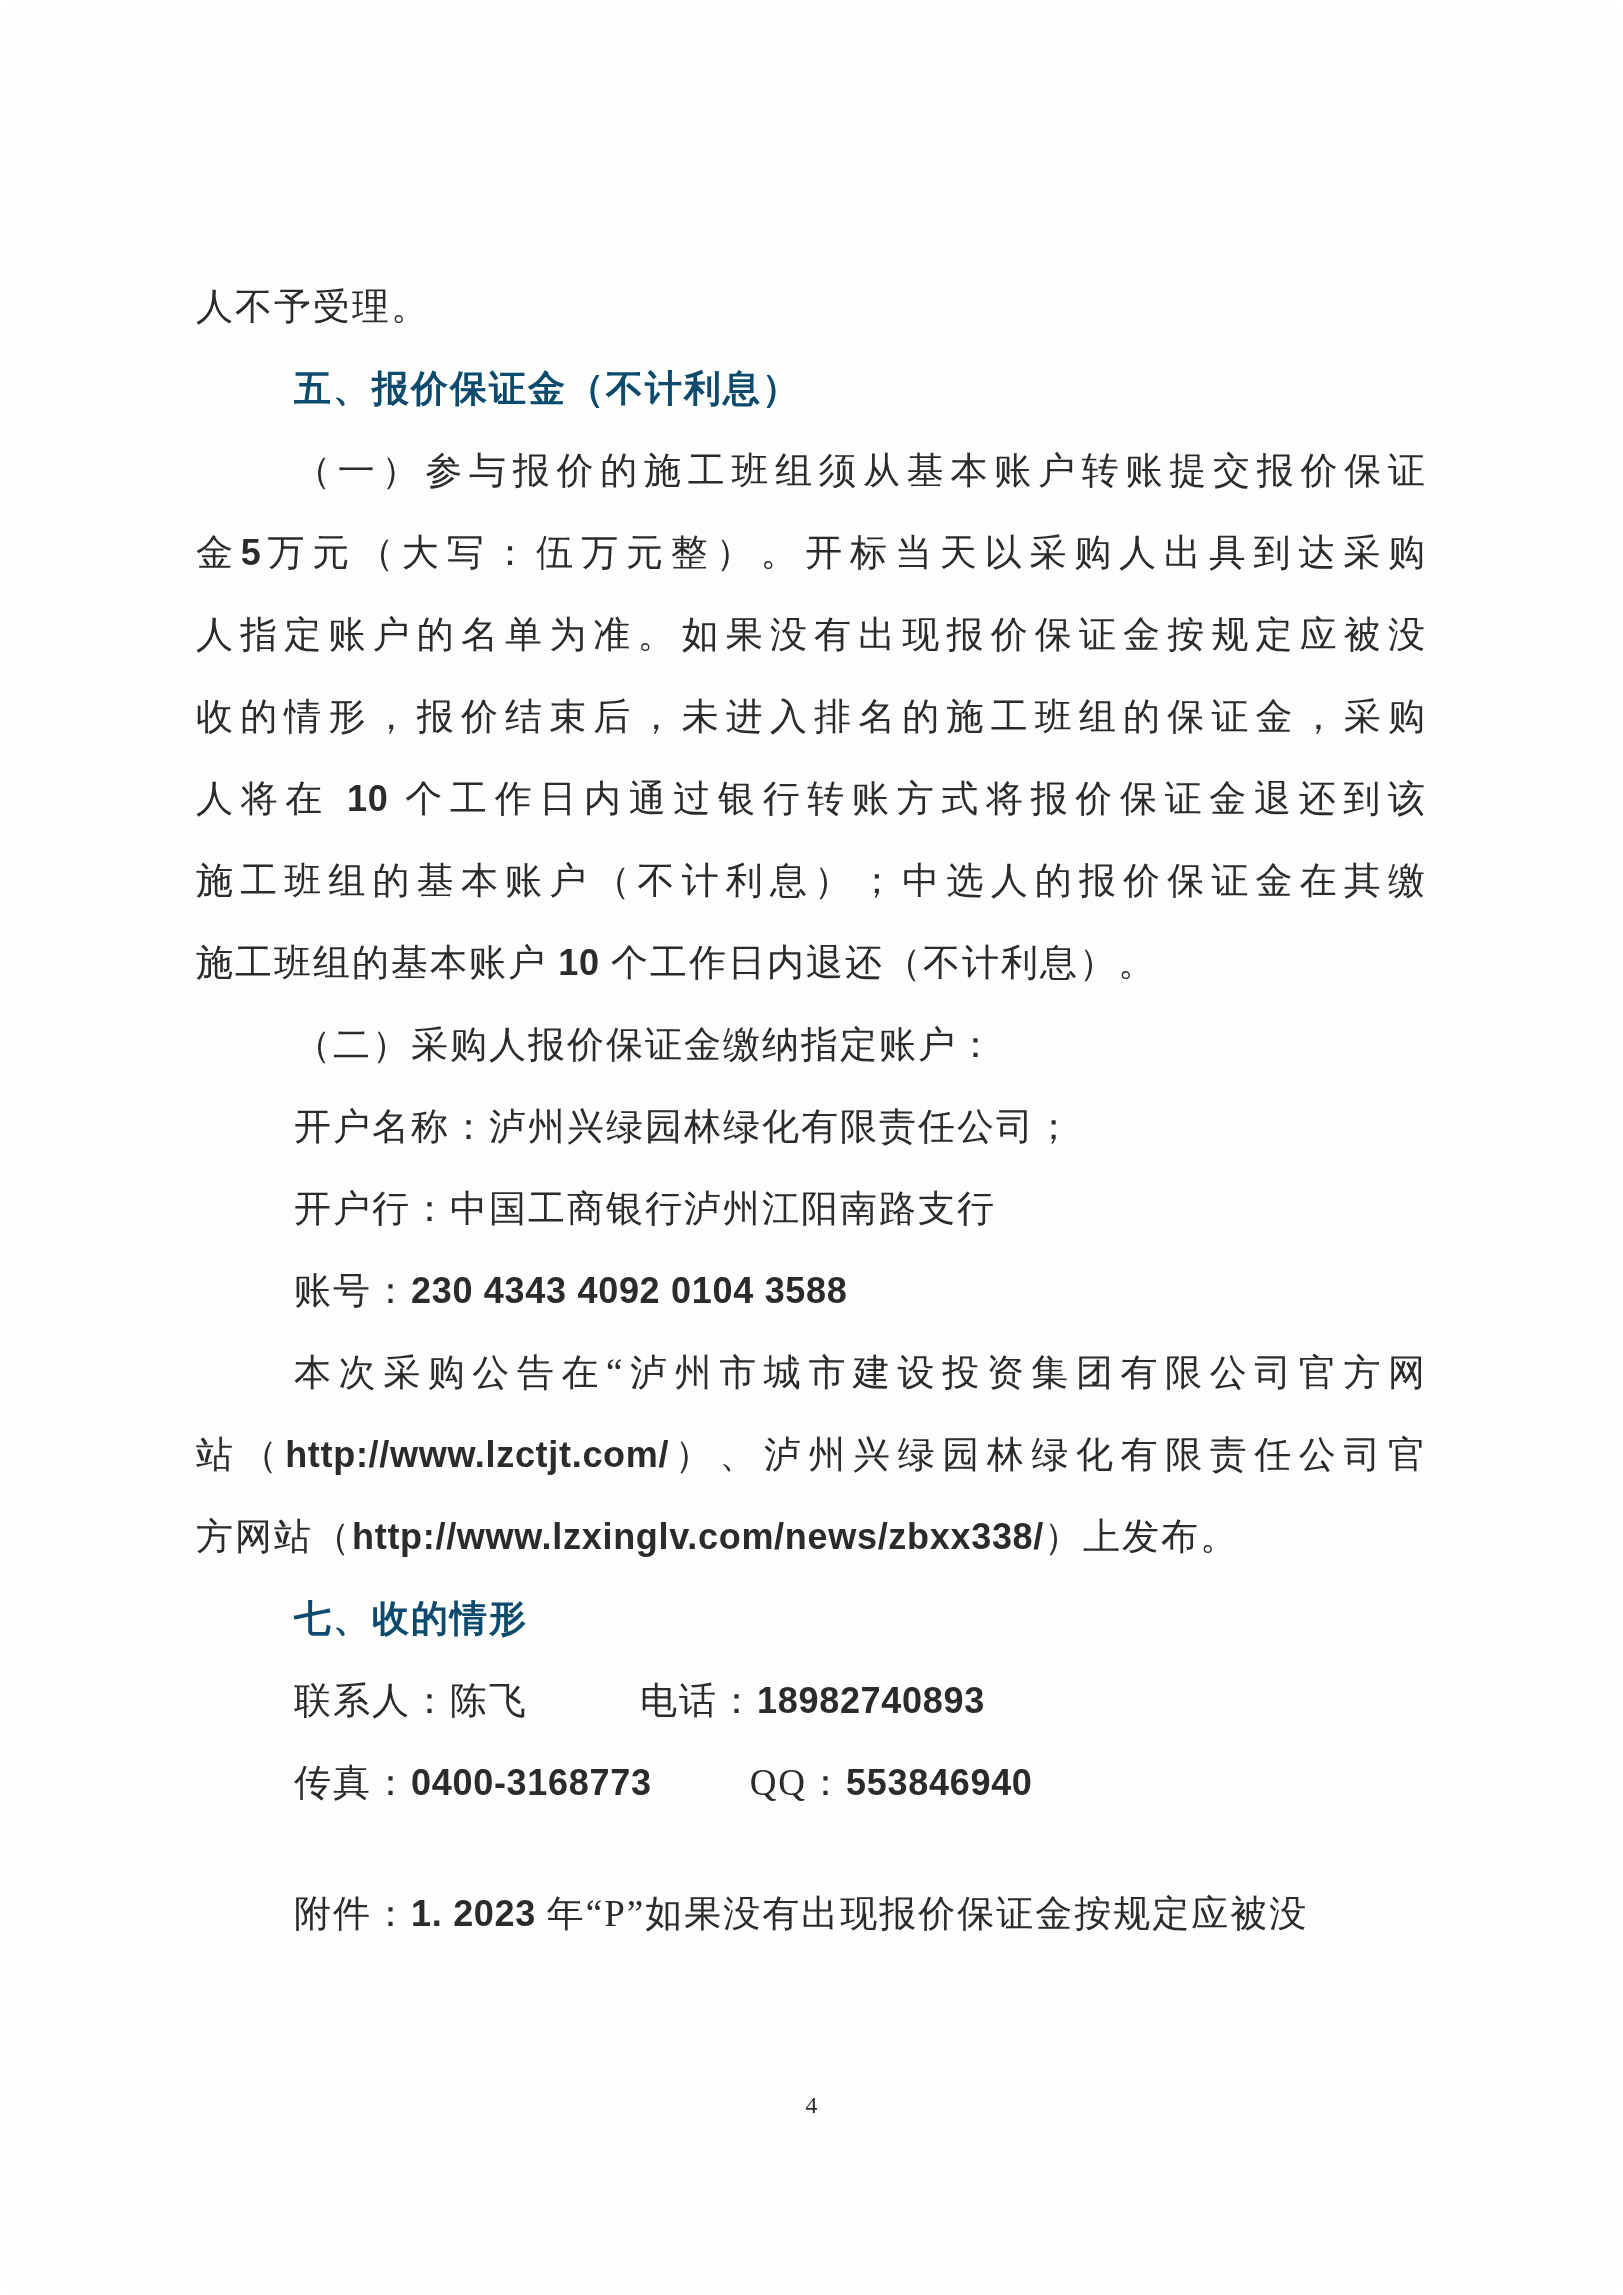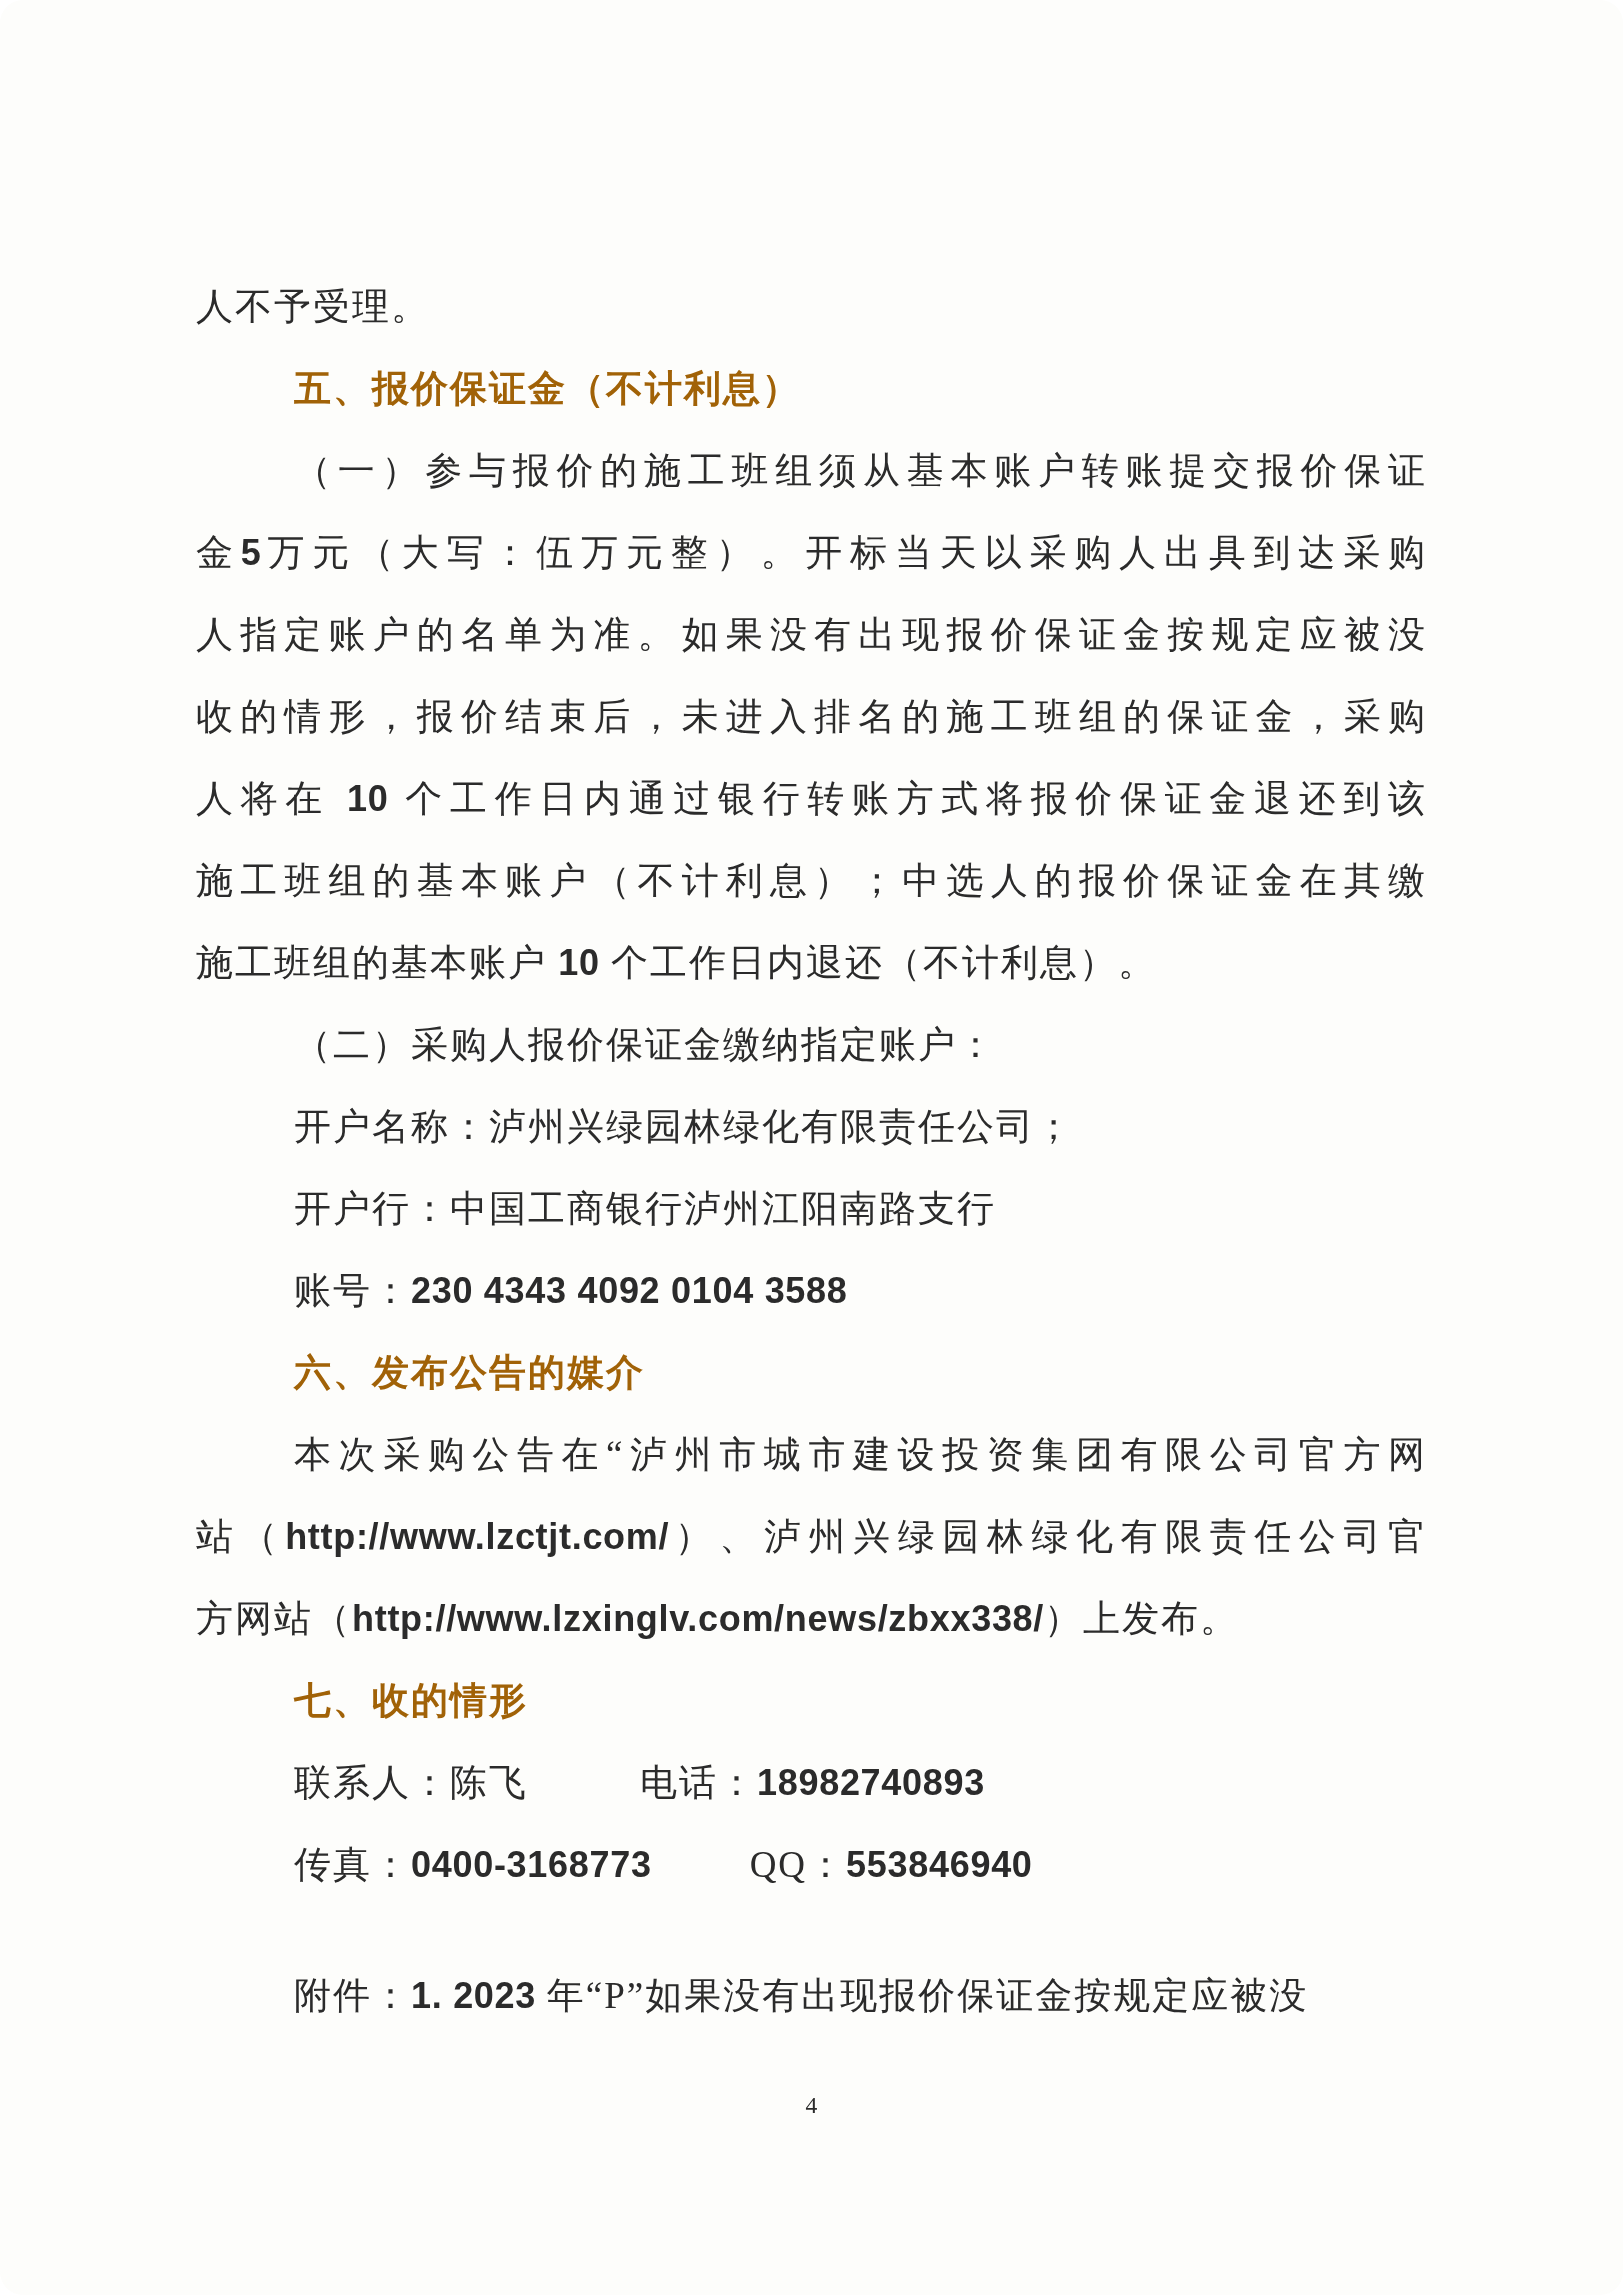--- a/index.html
+++ b/index.html
@@ -17,21 +17,21 @@
     top:266px;left:196px;width:1231px;
   }
   .line{
     height:82px;
     line-height:82px;
     font-size:37px;
     letter-spacing:2px;
     overflow:visible;
     white-space:normal;
   }
-  .heading{font-weight:700;color:#a16207;}
+  .heading{font-weight:700;color:#0c4a6e;}
   .ind{text-indent:98px;}
   .just{text-align:justify;text-align-last:justify;}
   .num{
     font-family:"Liberation Sans","DejaVu Sans",sans-serif;
     font-weight:700;
     font-size:36px;
     letter-spacing:0.7px;
   }
   .ulink{
     text-decoration-thickness:3.3px;
@@ -57,21 +57,20 @@
       <div class="line just"><span>金</span><span class="num">5</span><span>万元（大写：伍万元整）。开标当天以采购人出具到达采购</span></div>
       <div class="line just"><span>人指定账户的名单为准。如果没有出现报价保证金按规定应被没</span></div>
       <div class="line just"><span>收的情形，报价结束后，未进入排名的施工班组的保证金，采购</span></div>
       <div class="line just"><span>人将在 </span><span class="num">10</span><span> 个工作日内通过银行转账方式将报价保证金退还到该</span></div>
       <div class="line just"><span>施工班组的基本账户（不计利息）；中选人的报价保证金在其缴</span></div>
       <div class="line"><span>施工班组的基本账户 </span><span class="num">10</span><span> 个工作日内退还（不计利息）。</span></div>
       <div class="line ind"><span>（二）采购人报价保证金缴纳指定账户：</span></div>
       <div class="line ind"><span>开户名称：泸州兴绿园林绿化有限责任公司；</span></div>
       <div class="line ind"><span>开户行：中国工商银行泸州江阳南路支行</span></div>
       <div class="line ind"><span>账号：</span><span class="num">230 4343 4092 0104 3588</span></div>
-      <div class="line heading ind"><span>六、发布公告的媒介</span></div>
       <div class="line ind just"><span>本次采购公告在“泸州市城市建设投资集团有限公司官方网</span></div>
       <div class="line just"><span>站（</span><span class="num ulink">http://www.lzctjt.com/</span><span>）、泸州兴绿园林绿化有限责任公司官</span></div>
       <div class="line"><span>方网站（</span><span class="num">http://www.lzxinglv.com/news/zbxx338/</span><span>）上发布。</span></div>
       <div class="line heading ind"><span>七、收的情形</span></div>
       <div class="line ind"><span>联系人：陈飞</span><span style="margin-left: 112px;">电话：</span><span class="num">18982740893</span></div>
       <div class="line ind"><span>传真：</span><span class="num">0400-3168773</span><span style="margin-left: 98px;">QQ：</span><span class="num">553846940</span></div>
       <div class="line ind" style="margin-top: 49px;"><span>附件：</span><span class="num">1. 2023 </span><span>年“P”如果没有出现报价保证金按规定应被没</span></div>
     </div>
   <div class="page-num">4</div>
 </div>

